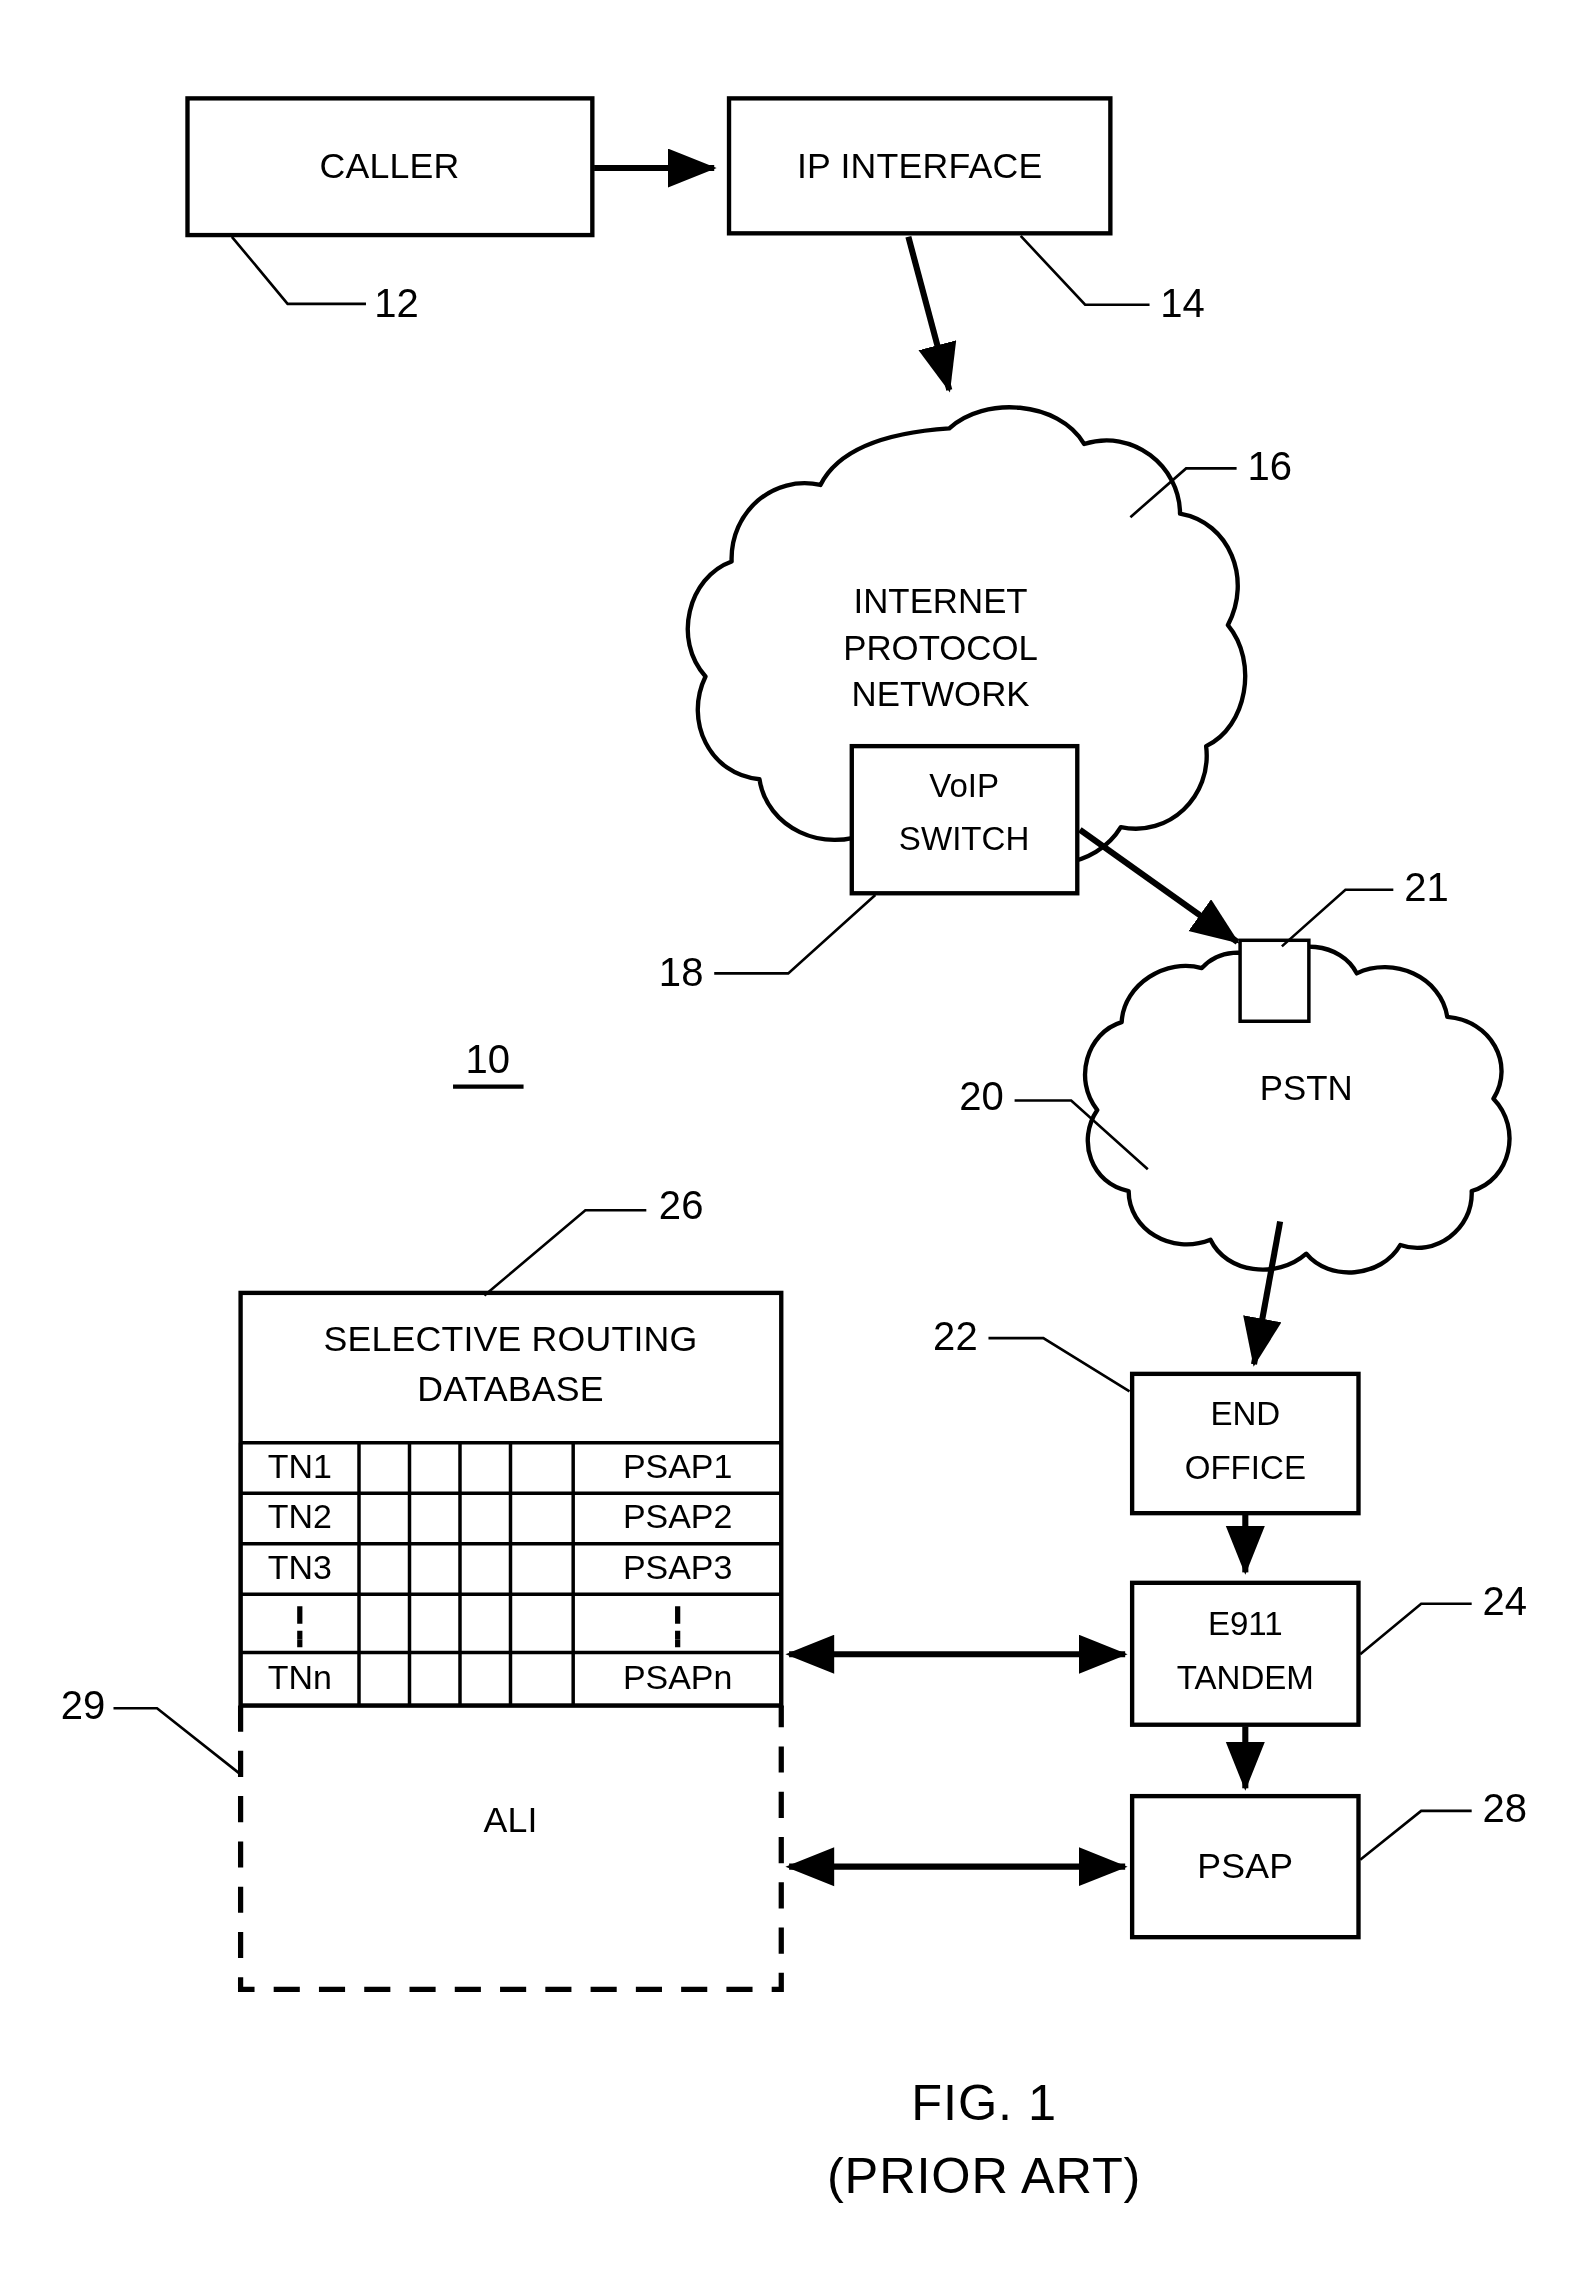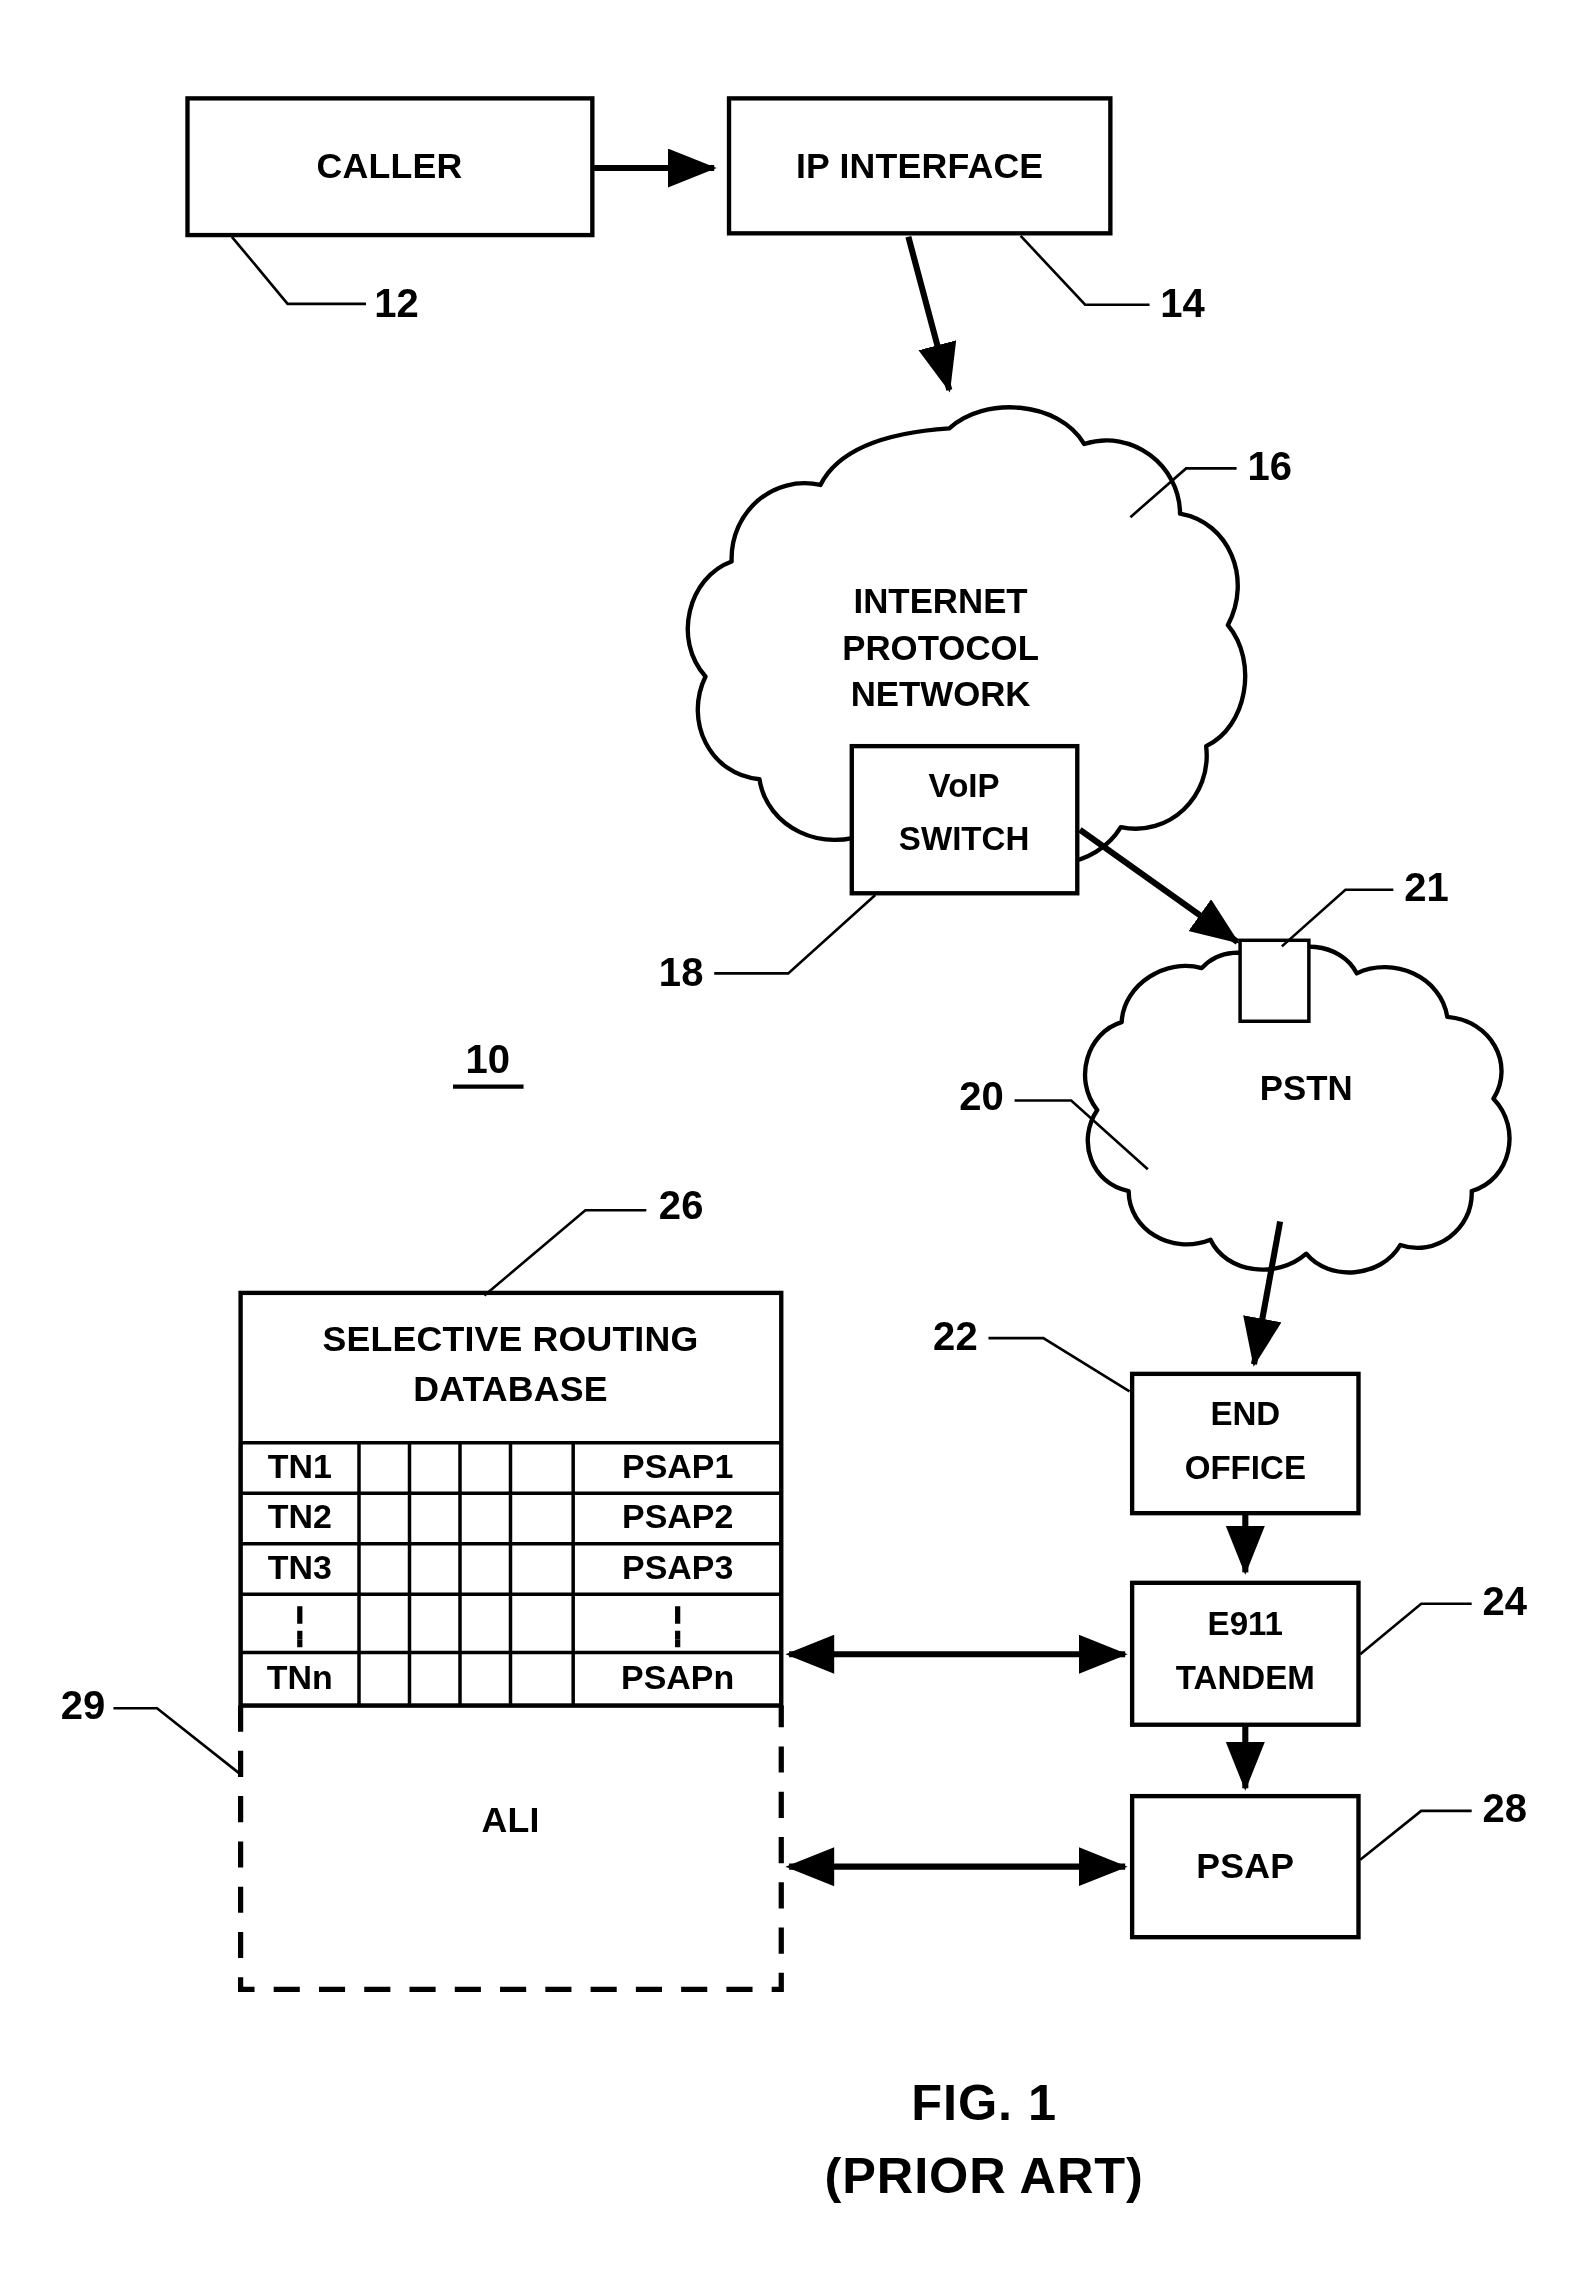--- a/index.html
+++ b/index.html
@@ -10,21 +10,20 @@
   body {
     font-family: "Liberation Sans", sans-serif;
     color: #000000;
   }
   #figure-root {
     position: relative;
     width: 1593px;
     height: 2295px;
     background: #ffffff;
     overflow: hidden;
-    font-weight: bold;
   }
   #figure-svg {
     position: absolute;
     left: 0;
     top: 0;
     width: 1593px;
     height: 2295px;
   }
   .svg-text {
     font-family: "Liberation Sans", sans-serif;

